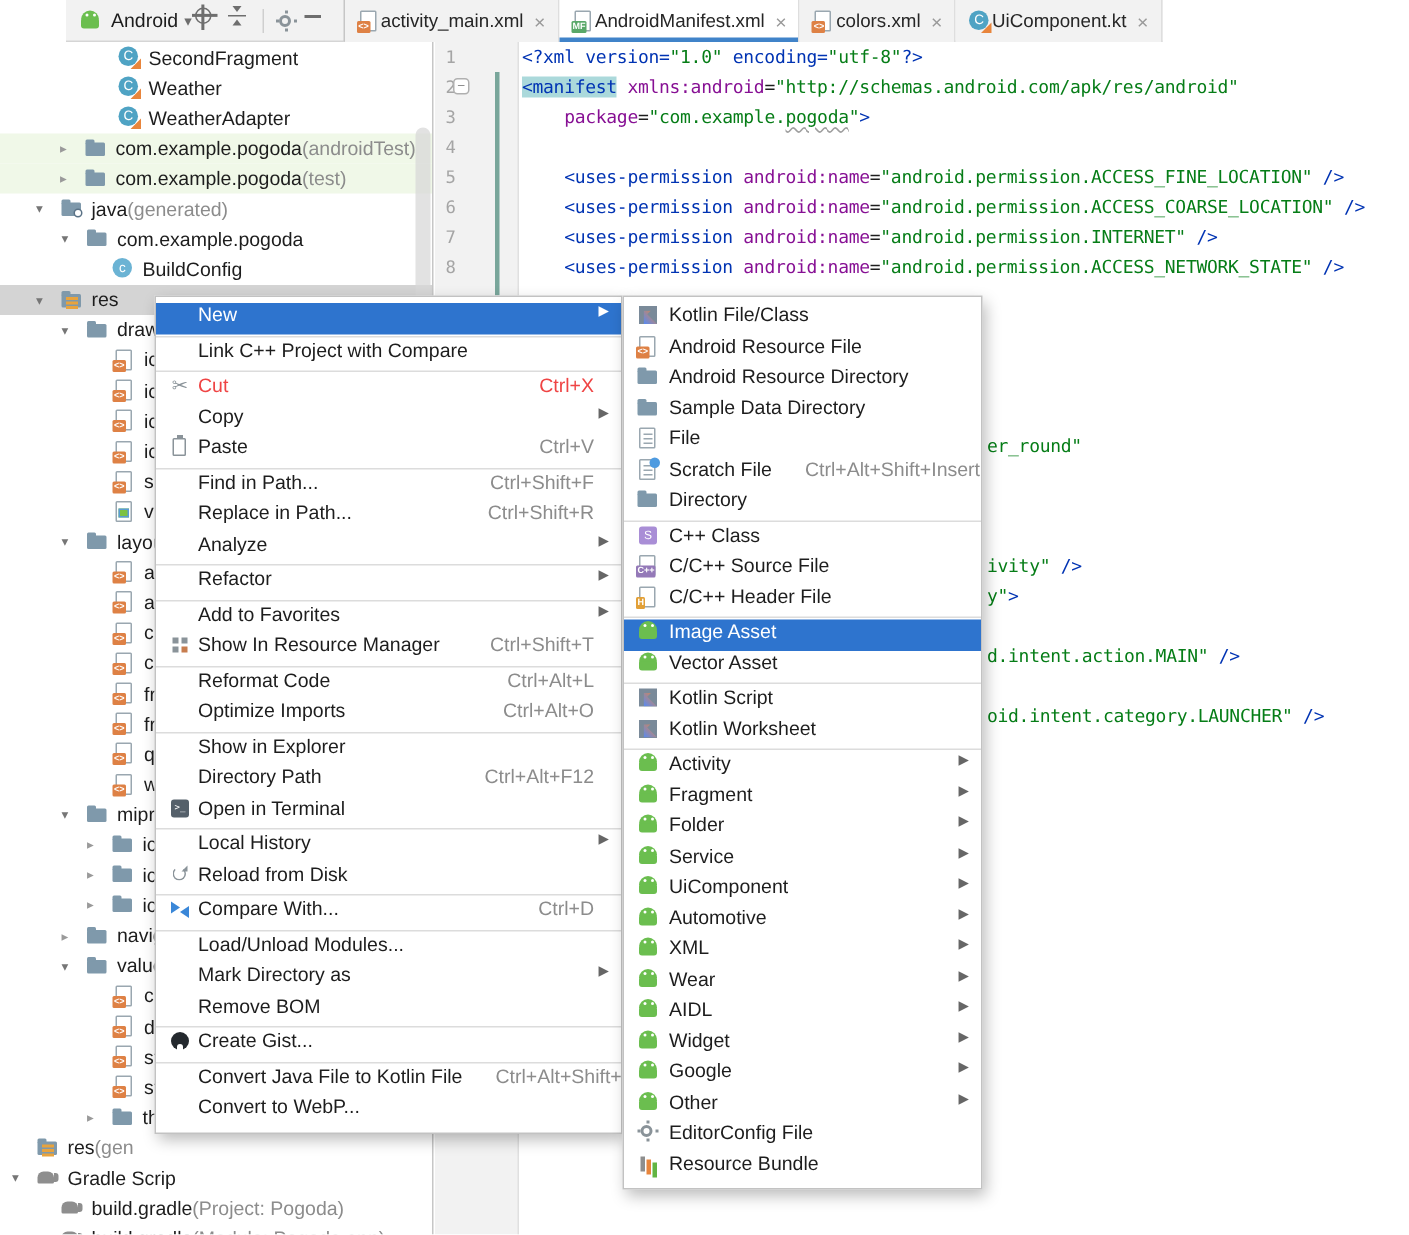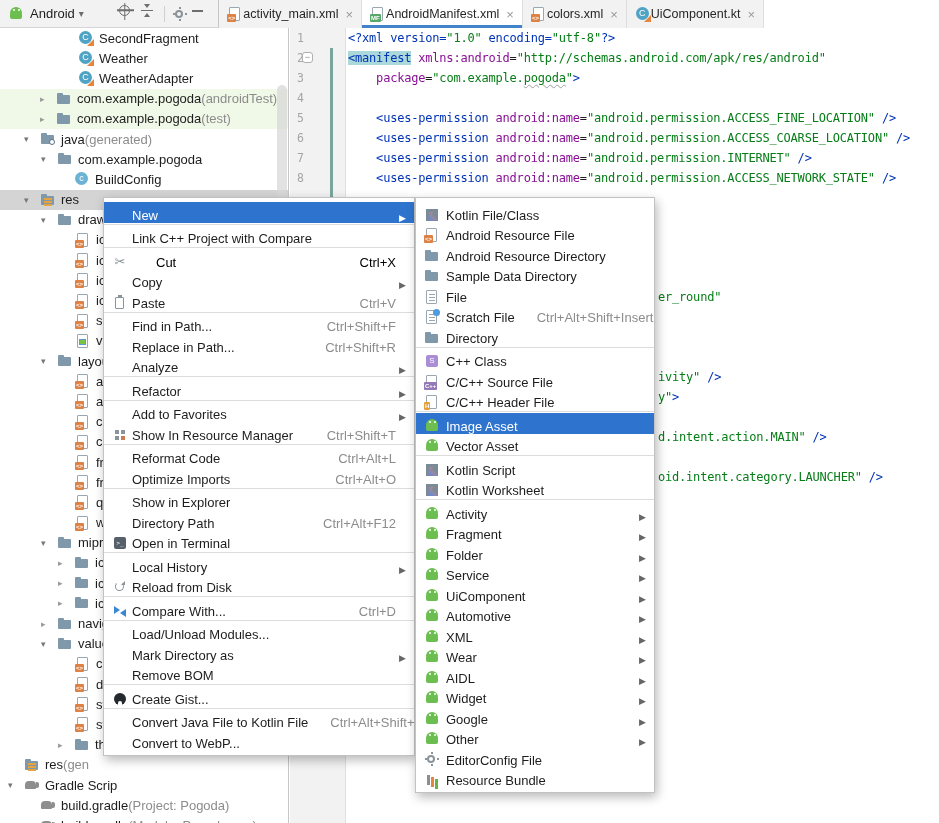--- a/index.html
+++ b/index.html
@@ -1,20 +1,20 @@
 <!DOCTYPE html>
 <html><head>
 <meta charset="utf-8">
 <style>
   * { margin:0; padding:0; box-sizing:border-box; }
   html,body { width:939px; height:823px; overflow:hidden; }
   body { font-family:"Liberation Sans", sans-serif; font-size:13px; color:#1d1d1d; background:#fff; position:relative; }
 
   
-  .topbar { position:absolute; left:0; top:0; width:764px; height:28px; display:flex; }
+  .topbar { position:absolute; left:0; top:0; width:764px; height:28px; display:flex;padding-left:44px; }
   .proj-head { width:289px; height:28px; background:#f2f2f2; border-bottom:1px solid #d5d5d5; border-right:1px solid #c6c6c6; display:flex; align-items:center; padding:0 6px 0 8px; }
   .proj-head .title { margin:0 4px 0 6px; }
   .chev { color:#6e6e6e; font-size:10px; margin-right:auto; }
   .hicon { width:22px; height:22px; display:flex; align-items:center; justify-content:center; position:relative; }
   .hdiv { width:1px; height:16px; background:#cfcfcf; margin:0 3px; }
 
   .tabbar { flex:1; height:28px; background:#f2f2f2; border-bottom:1px solid #cfcfcf; display:flex; }
   .tab { display:flex; align-items:center; padding:0 7px 0 8px; height:28px; position:relative; border-right:1px solid #dedede; color:#262626; font-size:12.5px; background:#f2f2f2; }
   .tab.active { background:#ffffff; }
   .tab.active::after { content:''; position:absolute; left:0; right:0; bottom:0; height:3px; background:#4083c9; }
@@ -43,26 +43,26 @@
   .tk-t { color:#0033b3; }
   .tk-thl { color:#0033b3; background:#abd9db; }
   .tk-p { color:#871094; }
   .tk-s { color:#067d17; }
   .tk-sw { color:#067d17; text-decoration:underline wavy #9e9e9e 1px; text-underline-offset:2px; }
   .tk-k { color:#1d1d1d; }
   .frag { position:absolute; font-family:"DejaVu Sans Mono", monospace; font-size:12px; letter-spacing:-0.2px; height:20px; line-height:20px; white-space:pre; }
 
   
   .menu { position:absolute; background:#ffffff; border:1px solid #c2c2c2; box-shadow:2px 4px 10px rgba(0,0,0,.28); padding:4px 0; z-index:50; }
-  .mitem { height:20.5px; display:flex; align-items:flex-end; padding:0 8px 0 8px; }
+  .mitem { height:20.5px; display:flex; align-items:flex-start; padding:0 8px 0 8px; }
   .mitem .mi { width:20px; flex:none; display:flex; align-items:center; }
   .mitem .ml { flex:1; white-space:nowrap; }
   .mitem .ms { color:#8c8c8c; margin-left:22px; white-space:nowrap; }
   .mitem .ma { width:10px; flex:none; text-align:right; color:#666; font-size:9px; }
-  .mitem.dis .ml, .mitem.dis .ms { color:#000000;margin-left:24px; }
+  .mitem.dis .ml, .mitem.dis .ms { color:#ef4444; }
   .mitem.sel { background:#2e74ce; }
   .mitem.sel .ml, .mitem.sel .ms, .mitem.sel .ma { color:#fff; }
   .msep { height:1px; background:#dcdcdc; margin:1px 0; }
   .ctx { left:103px; top:197px; width:312px; }
   .sub { left:415px; top:197px; width:240px; z-index:51; }
   .sub .mitem .mi { width:22px; }
 
   
   .i { display:inline-block; position:relative; width:16px; height:16px; flex:none; vertical-align:middle; }
   .ifold { position:absolute; left:1px; top:4px; width:13px; height:9px; background:#7f99ab; border-radius:1px; }

